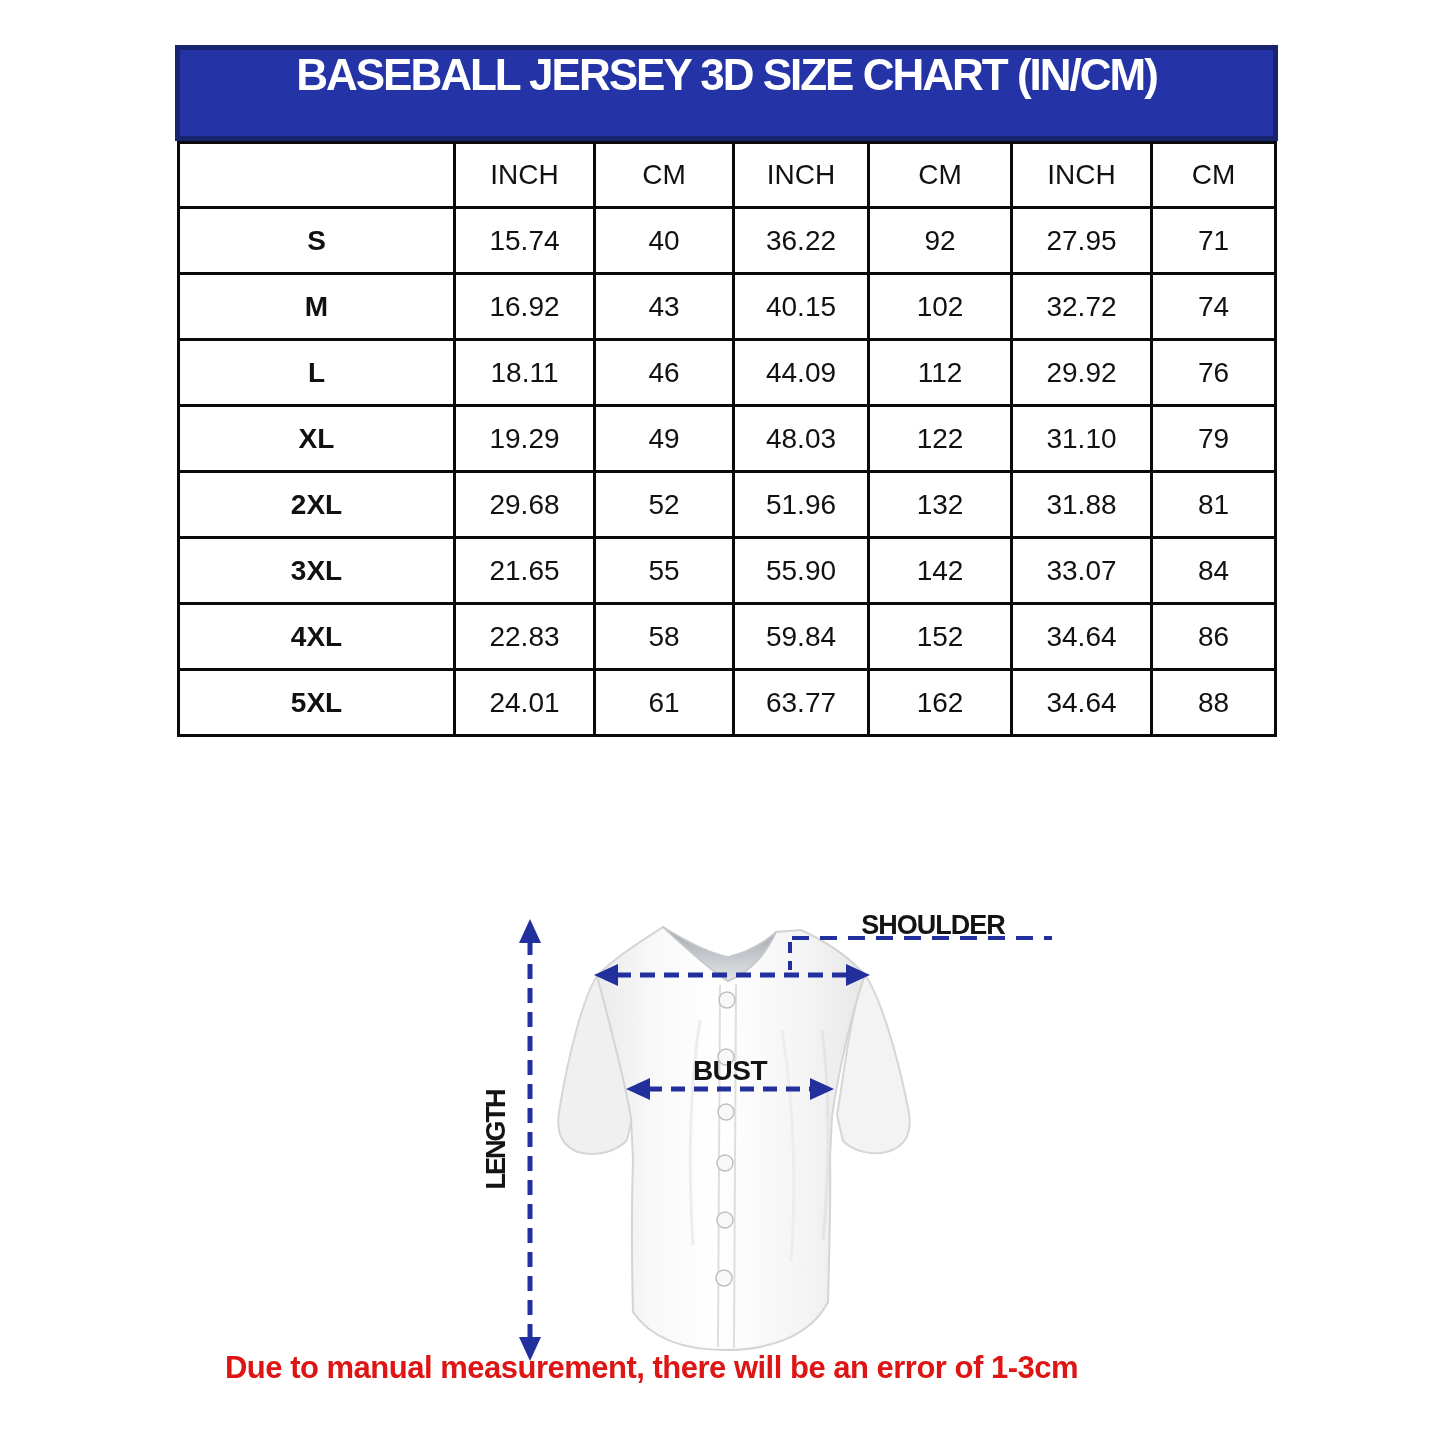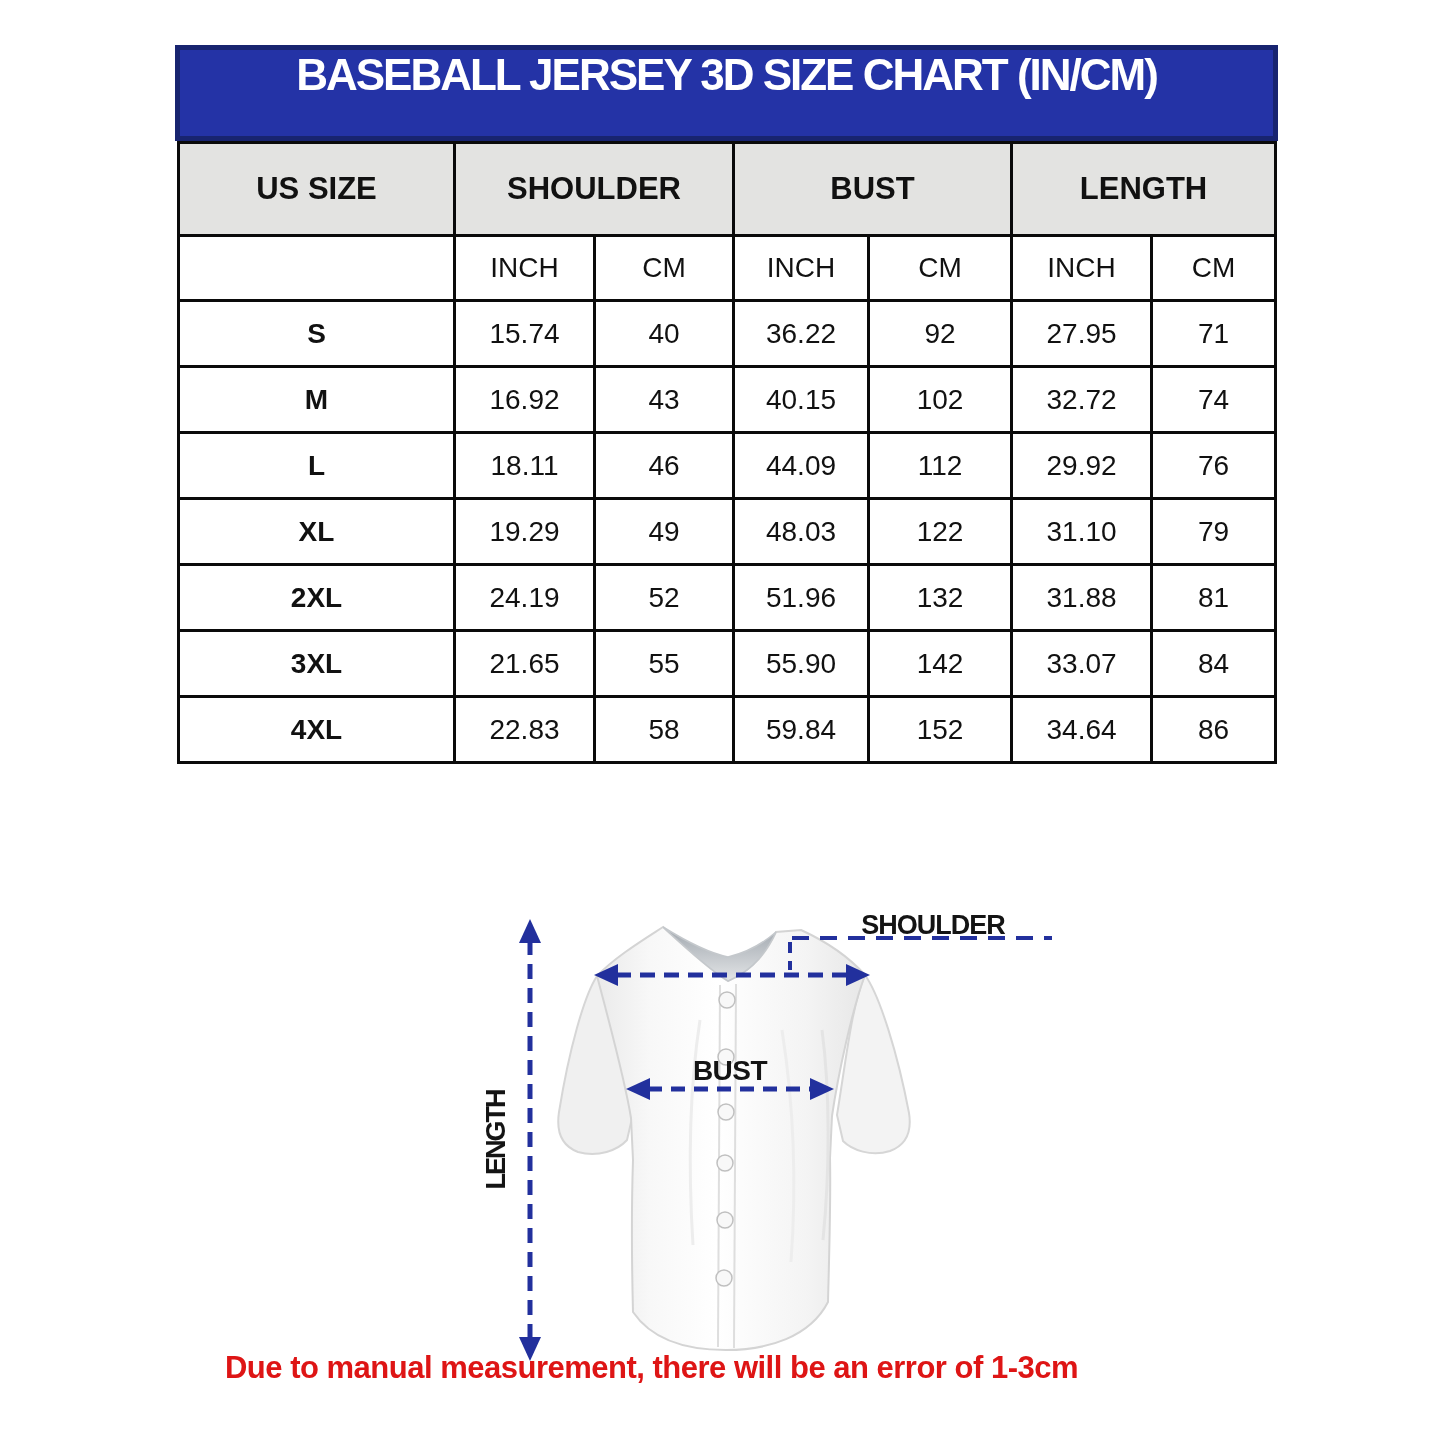--- a/index.html
+++ b/index.html
@@ -50,26 +50,20 @@
   <colgroup>
     <col style="width:276px">
       <col style="width:140px">
       <col style="width:139px">
     <col style="width:135px">
       <col style="width:143px">
       <col style="width:140px">
     <col style="width:124px">
   </colgroup>
   <tbody>
-      <tr class="head-row">
-    <td>US SIZE</td>
-    <td colspan="2">SHOULDER</td>
-    <td colspan="2">BUST</td>
-    <td colspan="2">LENGTH</td>
-  </tr>
   <tr class="unit-row">
     <td></td>
     <td>INCH</td>
     <td>CM</td>
     <td>INCH</td>
     <td>CM</td>
     <td>INCH</td>
     <td>CM</td>
   </tr>
   <tr class="data-row">
@@ -103,21 +97,21 @@
     <td class="size-cell">XL</td>
     <td>19.29</td>
     <td>49</td>
     <td>48.03</td>
     <td>122</td>
     <td>31.10</td>
     <td>79</td>
   </tr>
   <tr class="data-row">
     <td class="size-cell">2XL</td>
-    <td>24.19</td>
+    <td>29.68</td>
     <td>52</td>
     <td>51.96</td>
     <td>132</td>
     <td>31.88</td>
     <td>81</td>
   </tr>
   <tr class="data-row">
     <td class="size-cell">3XL</td>
     <td>21.65</td>
     <td>55</td>
@@ -127,20 +121,29 @@
     <td>84</td>
   </tr>
   <tr class="data-row">
     <td class="size-cell">4XL</td>
     <td>22.83</td>
     <td>58</td>
     <td>59.84</td>
     <td>152</td>
     <td>34.64</td>
     <td>86</td>
+  </tr>
+  <tr class="data-row">
+    <td class="size-cell">5XL</td>
+    <td>24.01</td>
+    <td>61</td>
+    <td>63.77</td>
+    <td>162</td>
+    <td>34.64</td>
+    <td>88</td>
   </tr>
 </tbody>
   </table>
 
 <svg class="diagram" viewBox="0 0 700 470" aria-hidden="true">
   <defs>
     <linearGradient id="gBody" x1="0" y1="0" x2="1" y2="0">
       <stop offset="0" stop-color="#eaeaea"></stop>
       <stop offset="0.2" stop-color="#f8f8f8"></stop>
       <stop offset="0.45" stop-color="#ffffff"></stop>

